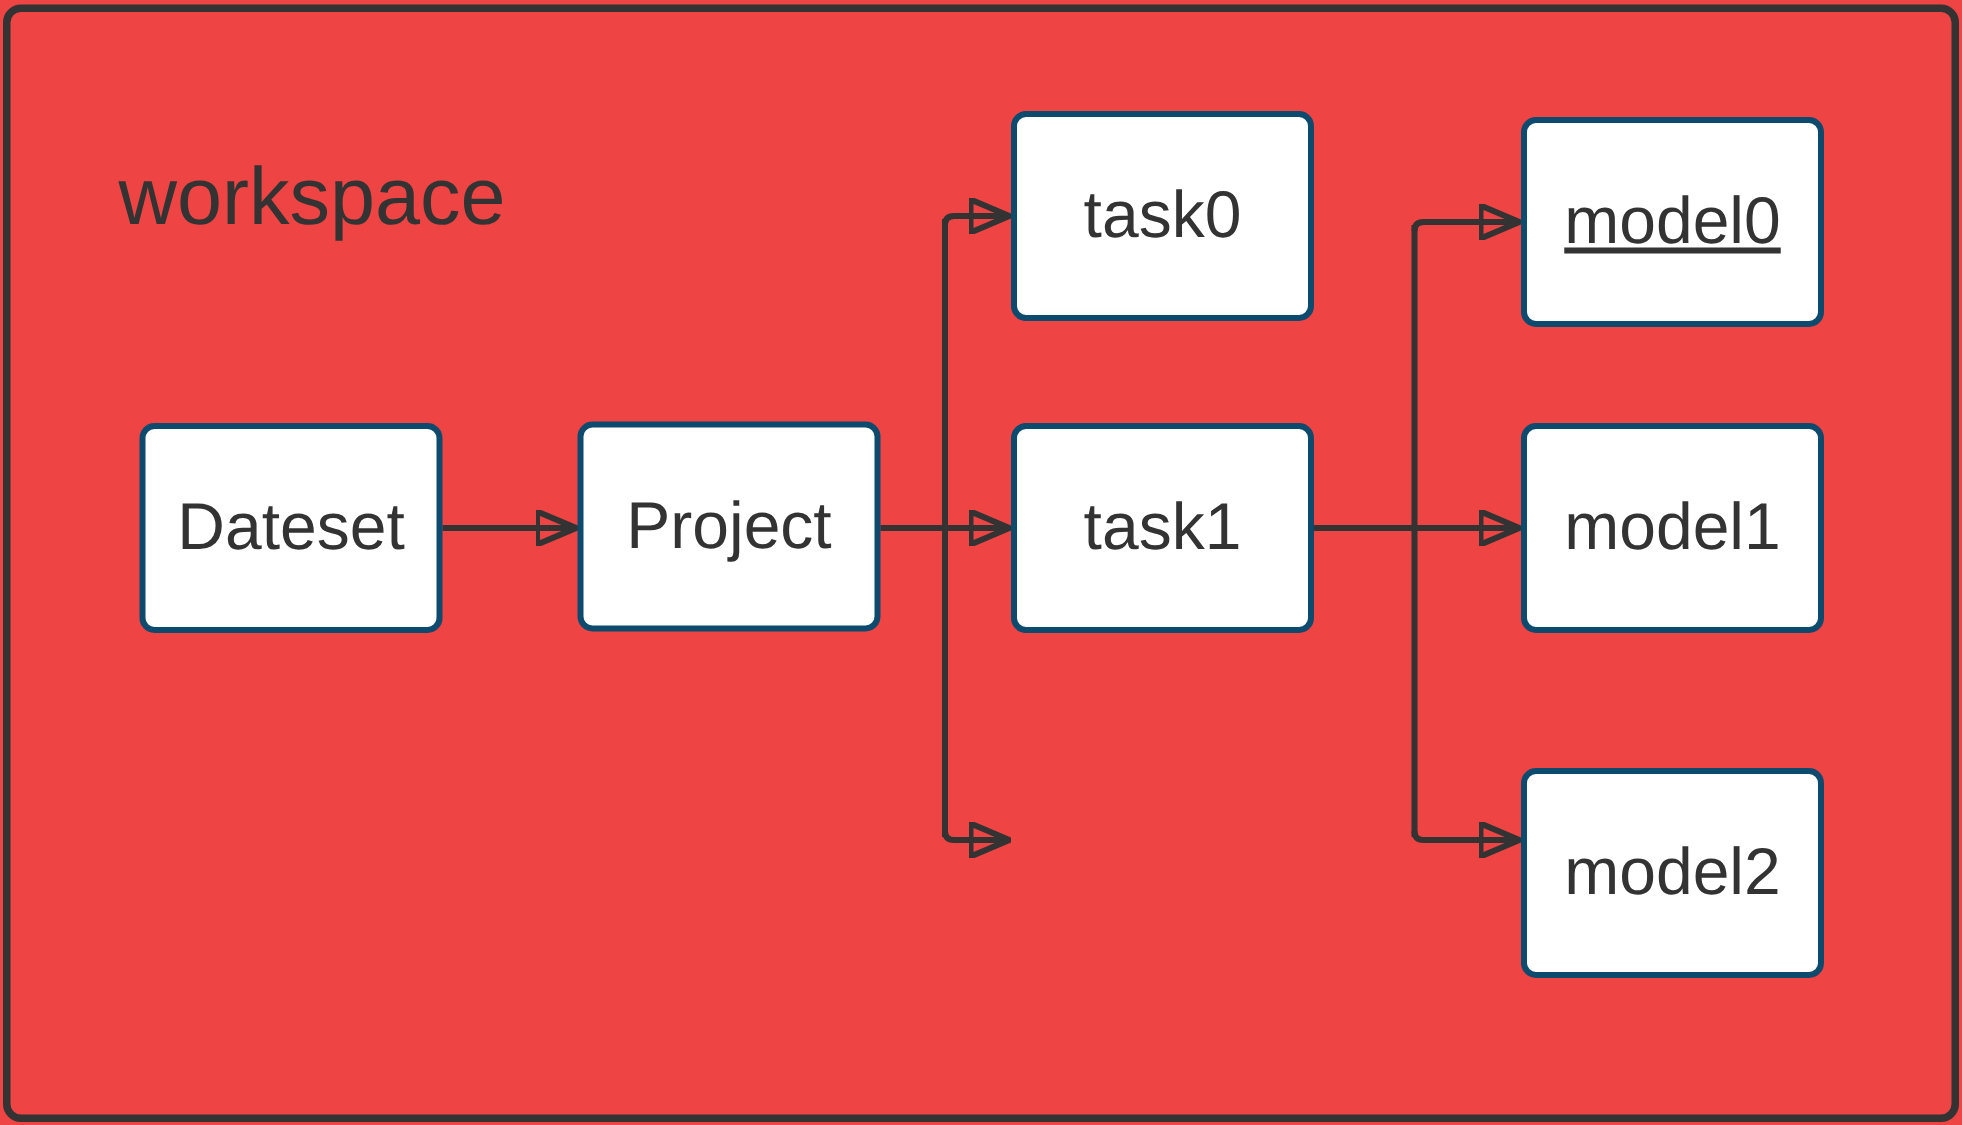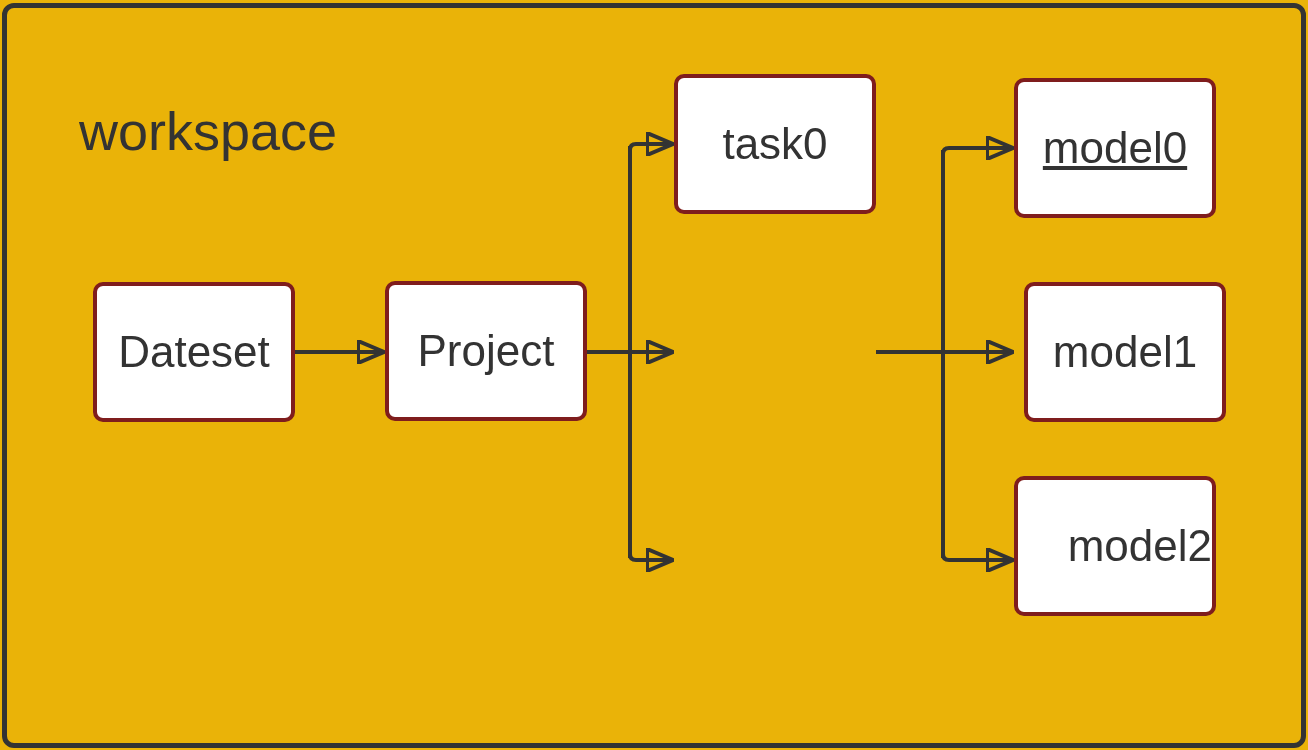--- a/index.html
+++ b/index.html
@@ -4,21 +4,21 @@
 <style>
   html, body {
     margin: 0;
     padding: 0;
     background: #ffffff;
   }
   .canvas {
     position: relative;
     width: 1308px;
     height: 750px;
-    background: #eab308;
+    background: #ef4444;
     font-family: "Liberation Sans", sans-serif;
     color: #333333;
     overflow: hidden;
   }
   .frame {
     position: absolute;
     left: 2px;
     top: 3px;
     width: 1304px;
     height: 745px;
@@ -47,41 +47,41 @@
   .connectors path {
     stroke: #333333;
     stroke-width: 4;
     fill: none;
   }
   .node {
     position: absolute;
     width: 202px;
     height: 140px;
     box-sizing: border-box;
-    border: 4px solid #7f1d1d;
+    border: 4px solid #0c4a6e;
     border-radius: 10px;
     background: #ffffff;
     display: flex;
     align-items: center;
     justify-content: center;
   }
   .node .label {
     font-size: 44px;
     font-weight: 500;
     color: #333333;
     white-space: nowrap;
   }
   #n-dateset { left: 93px;  top: 282px; }
   #n-project { left: 385px; top: 281px; }
   #n-task0   { left: 674px; top: 74px;  }
   #n-task1   { left: 674px; top: 282px; }
   #n-task2   { left: 674px; top: 490px; }
   #n-model0  { left: 1014px; top: 78px; text-decoration: underline;  }
-  #n-model1  { left: 1014px; top: 282px; margin-left: 10px; }
-  #n-model2  { left: 1014px; top: 476px; justify-content: flex-end; }
+  #n-model1  { left: 1014px; top: 282px; }
+  #n-model2  { left: 1014px; top: 512px; }
 </style>
 </head>
 <body>
 
 <div class="canvas">
 
   <div class="frame"></div>
 
   <div class="title">workspace</div>
 
@@ -110,20 +110,23 @@
   </div>
 
   <div class="node" id="n-project">
     <span class="label">Project</span>
   </div>
 
   <div class="node" id="n-task0">
     <span class="label">task0</span>
   </div>
 
+  <div class="node" id="n-task1">
+    <span class="label">task1</span>
+  </div>
 
 
   <div class="node" id="n-model0">
     <span class="label">model0</span>
   </div>
 
   <div class="node" id="n-model1">
     <span class="label">model1</span>
   </div>
 

